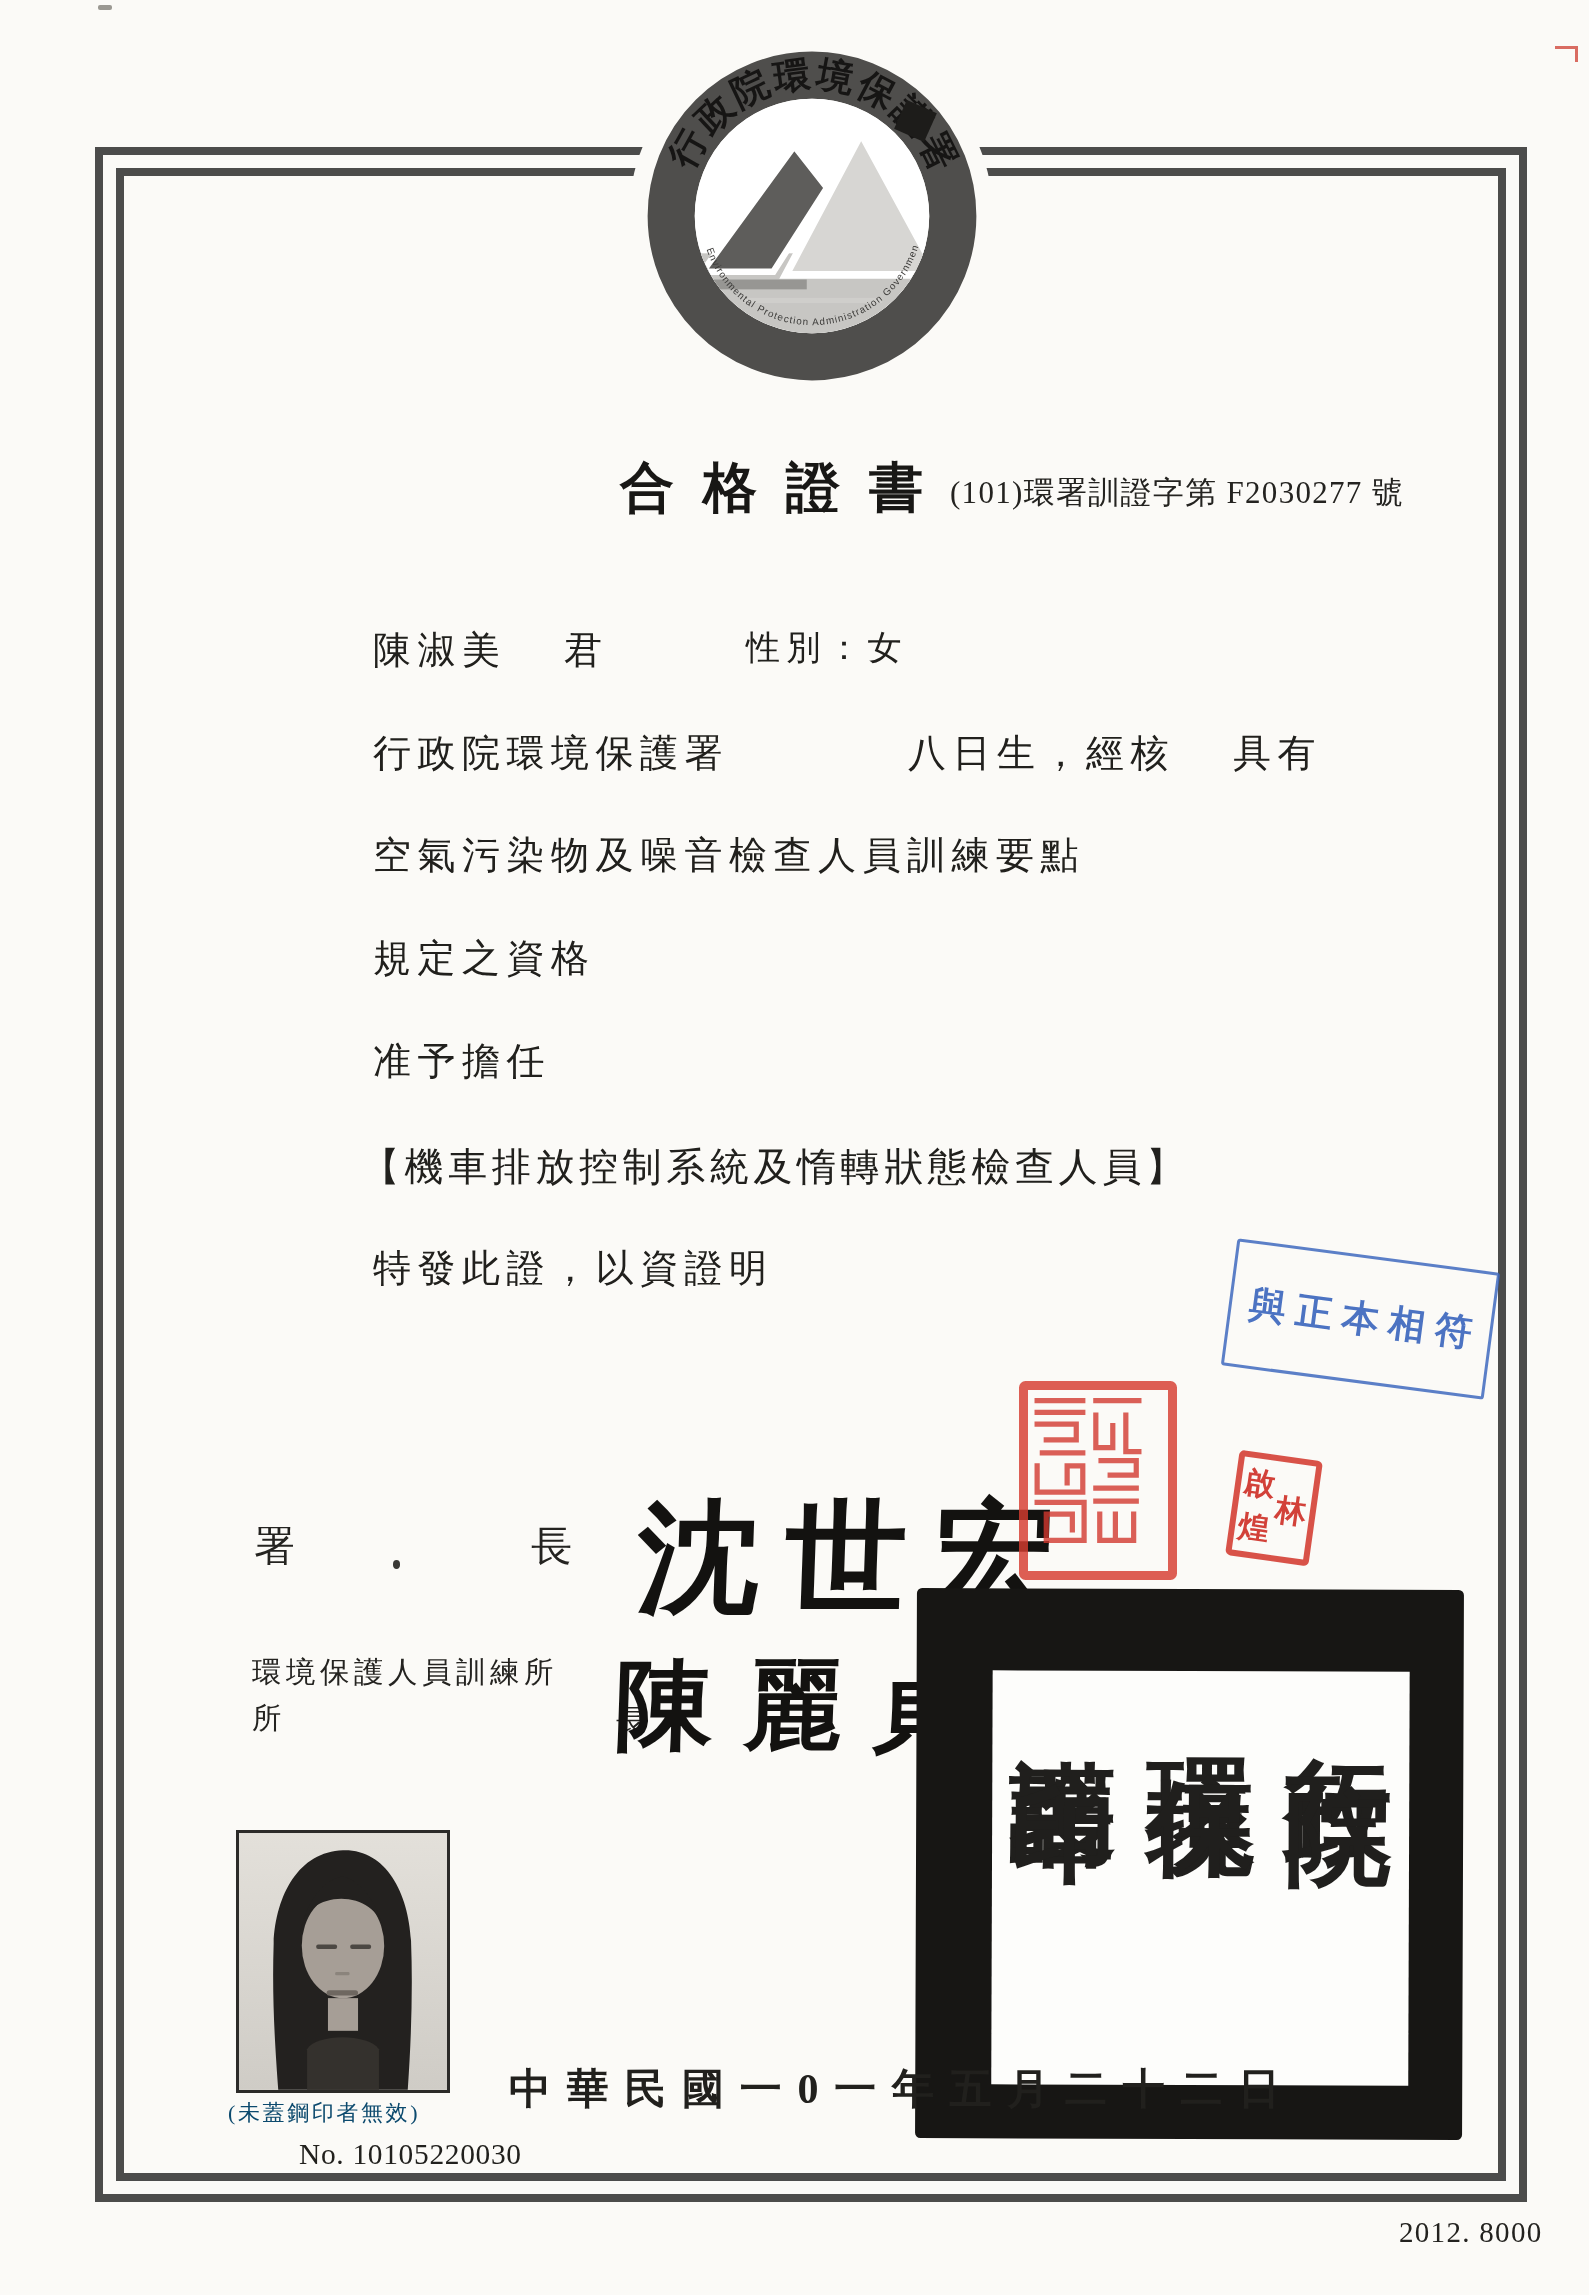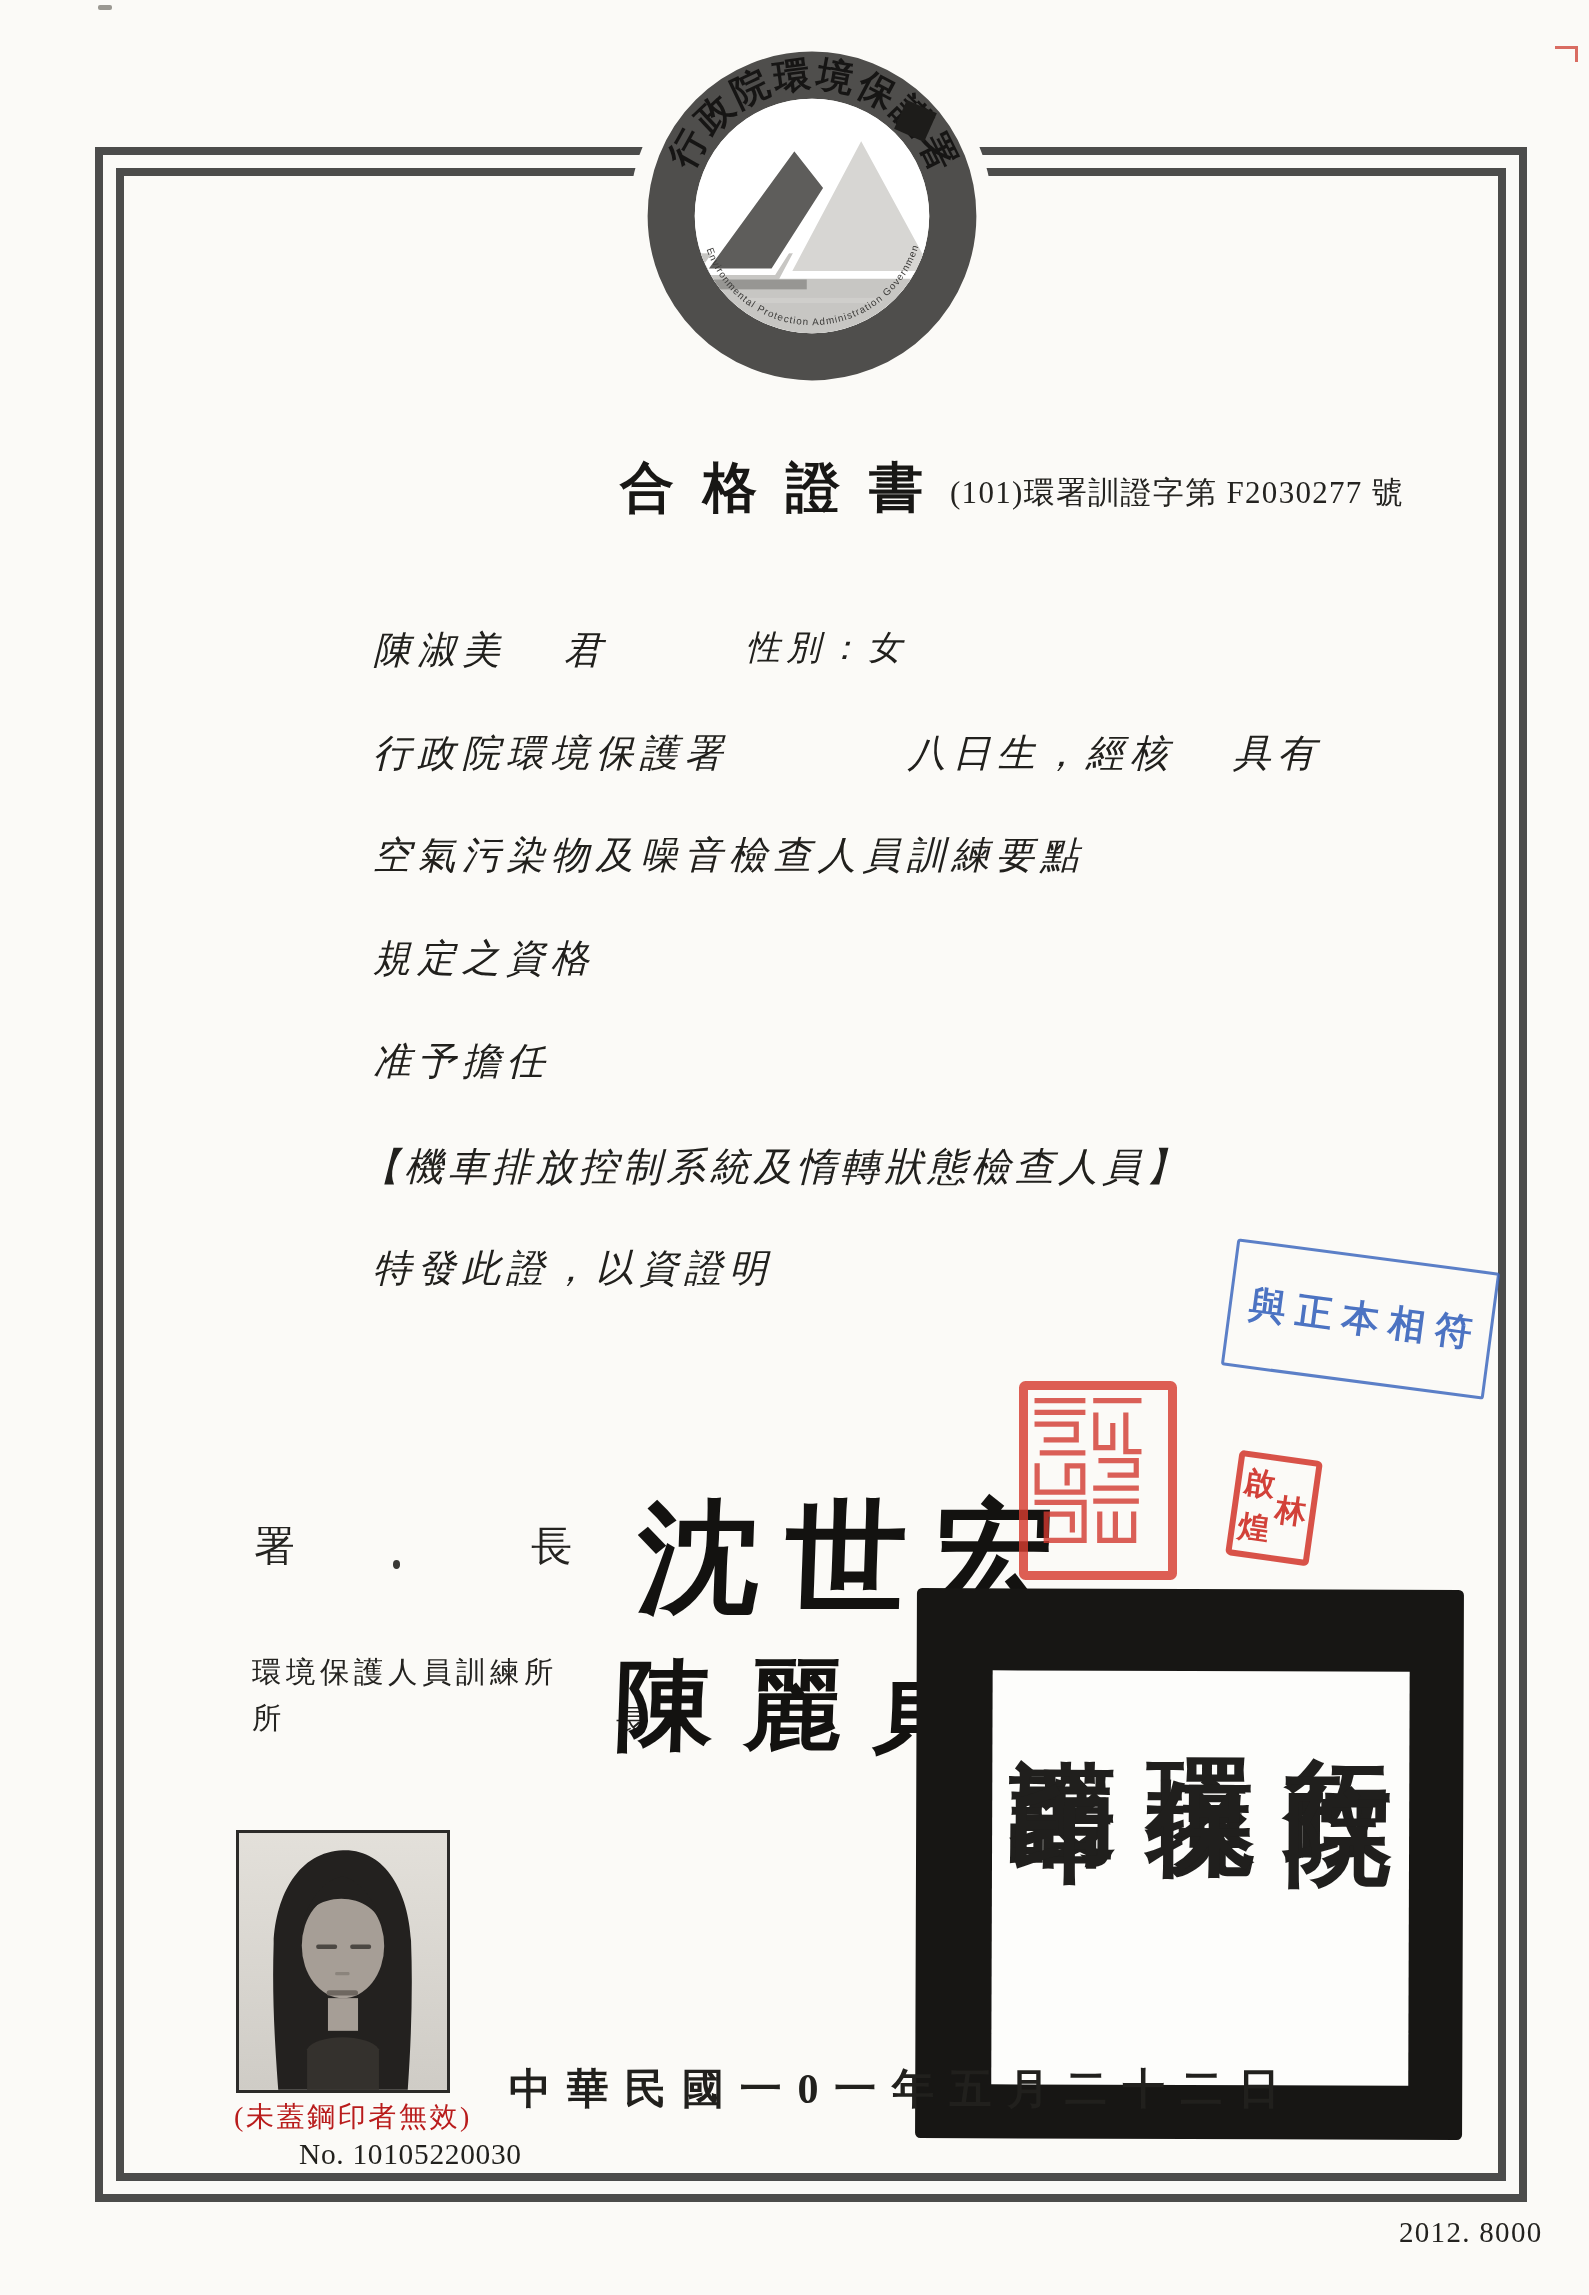--- a/index.html
+++ b/index.html
@@ -32,21 +32,21 @@
     left:620px;top:452px;font-size:54px;font-weight:600;
     letter-spacing:29px;color:#181715;z-index:2;white-space:nowrap;
   }
   .cert-no{
     left:950px;top:472px;font-size:31px;color:#242320;z-index:2;white-space:nowrap;
     letter-spacing:1.3px;
   }
   
   .bodyline{font-size:38px;color:#21201d;letter-spacing:6.5px;white-space:nowrap;z-index:2;}
   .seg{position:absolute;top:0;white-space:nowrap;}
-  .row{position:absolute;left:0;width:1589px;height:52px;z-index:2;font-style:italic;}
+  .row{position:absolute;left:0;width:1589px;height:52px;z-index:2;}
   .position-line{font-size:39px;letter-spacing:4.6px;}
   
   .label-char{font-size:41px;color:#242320;z-index:2;}
   .small-label{font-size:29.4px;letter-spacing:4.6px;color:#242320;z-index:2;white-space:nowrap;}
   .calligraphy{
     font-weight:900;color:#131210;z-index:3;white-space:nowrap;
     transform:skewX(-2deg);
   }
   .dg-name{left:638px;top:1478px;font-size:122px;letter-spacing:25px;}
   .inst-name{left:615px;top:1641px;font-size:98px;letter-spacing:31px;}
@@ -101,21 +101,21 @@
   .issue-date{
     left:509px;top:2017px;font-size:42px;letter-spacing:15.7px;
     color:#21201d;z-index:5;white-space:nowrap;font-weight:700;margin-top:44px;
   }
   
   .photo-frame{
     left:236px;top:1830px;width:208px;height:257px;
     border:3.3px solid #2c2b29;background:#dcd9d3;z-index:2;overflow:hidden;
   }
   .photo-caption{
-    left:228px;top:2098px;font-size:28px;letter-spacing:2.6px;color:#b91c1c;z-index:2;white-space:nowrap;margin-left:6px;
+    left:228px;top:2098px;font-size:22px;letter-spacing:2.6px;color:#0c4a6e;z-index:2;white-space:nowrap;
   }
   .serial-no{
     left:257px;top:2138px;font-size:29.4px;color:#21201d;z-index:2;letter-spacing:0.7px;margin-left:42px;
   }
   .print-code{
     left:1399px;top:2216px;font-size:29px;color:#23221f;z-index:2;letter-spacing:1.3px;
   }
   
   .speck-red{left:1555px;top:46px;width:19.6px;height:13px;z-index:2;
     border-top:3.3px solid rgba(205,60,48,.75);border-right:3.3px solid rgba(205,60,48,.75);}

